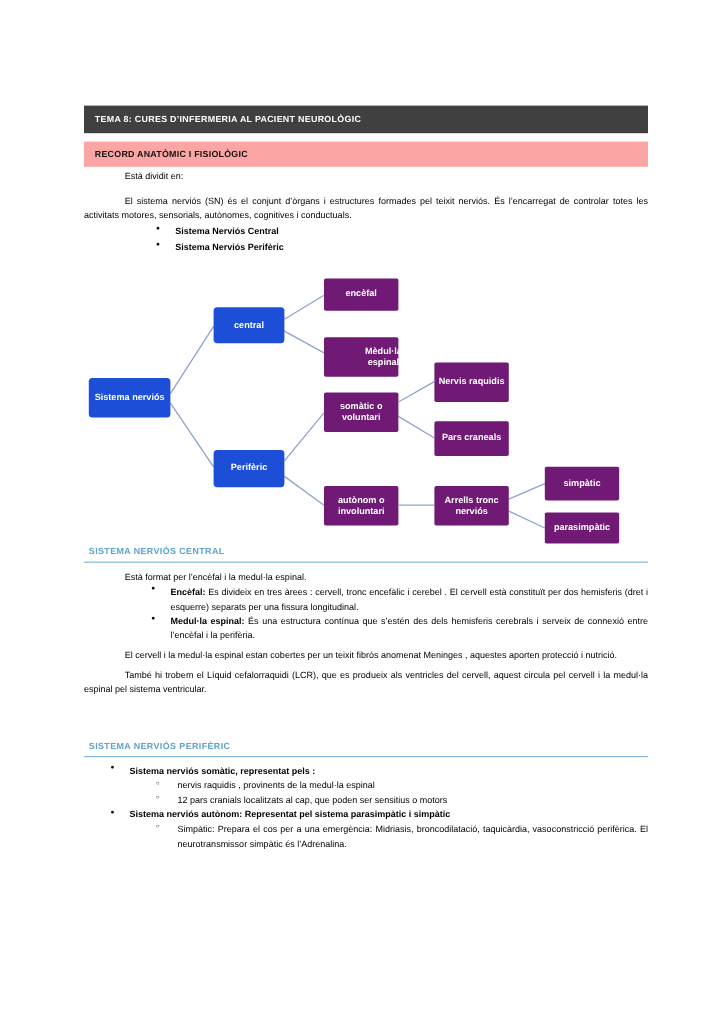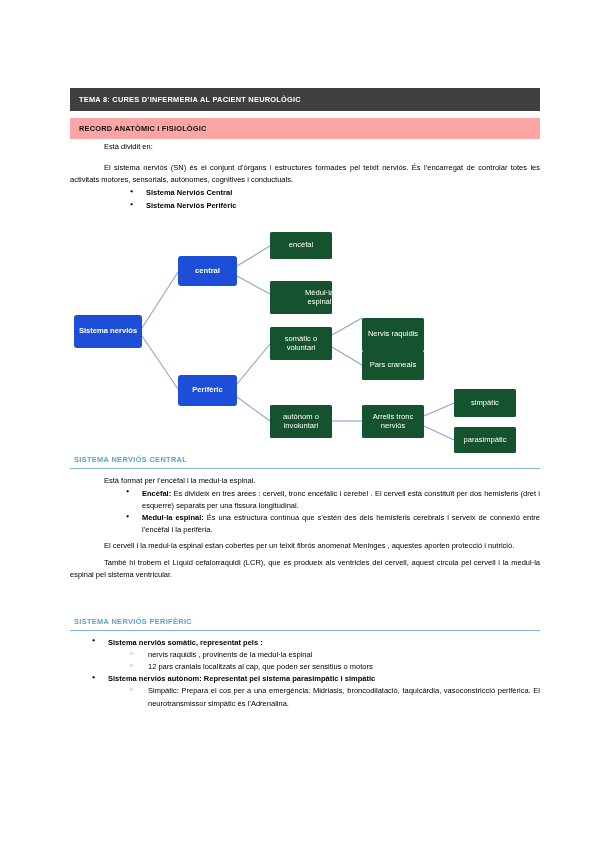--- a/index.html
+++ b/index.html
@@ -179,22 +179,22 @@
     line-height: 1.25;
     border-radius: 3px;
     padding: 2px 3px;
     z-index: 2;
   }
   .node.dark {
     background: #1d4ed8;
     font-weight: bold;
   }
   .node.light {
-    background: #14532d;
-    font-weight: normal;
+    background: #701a75;
+    font-weight: bold;
     border-radius: 1.5px;
   }
 </style>
 </head>
 <body>
 
 <div class="page">
 
   <div class="title-bar">TEMA 8: CURES D’INFERMERIA AL PACIENT NEUROLÒGIC</div>
 
@@ -247,21 +247,21 @@
     <div class="node dark" style="left:108px; top:148px; width:59px;  height:31px;">Perifèric</div>
 
     <div class="node light" style="left:200px; top:5px;   width:62px;  height:27px;">encèfal</div>
 
     <div class="node light" style="left:200px; top:54px;  width:62px;  height:33px;padding-left:40px;">Mèdul·la espinal</div>
 
     <div class="node light" style="left:200px; top:100px; width:62px;  height:33px;">somàtic o voluntari</div>
 
     <div class="node light" style="left:200px; top:178px; width:62px;  height:33px;">autònom o involuntari</div>
 
-    <div class="node light" style="left:292px; top:75px;  width:62px;  height:33px;margin-top:16px;">Nervis raquidis</div>
+    <div class="node light" style="left:292px; top:75px;  width:62px;  height:33px;">Nervis raquidis</div>
 
     <div class="node light" style="left:292px; top:124px; width:62px;  height:29px;">Pars craneals</div>
 
     <div class="node light" style="left:292px; top:178px; width:62px;  height:33px;">Arrells tronc nerviós</div>
 
     <div class="node light" style="left:384px; top:162px; width:62px;  height:28px;">simpàtic</div>
 
     <div class="node light" style="left:384px; top:200px; width:62px;  height:26px;">parasimpàtic</div>
   </div>
 

